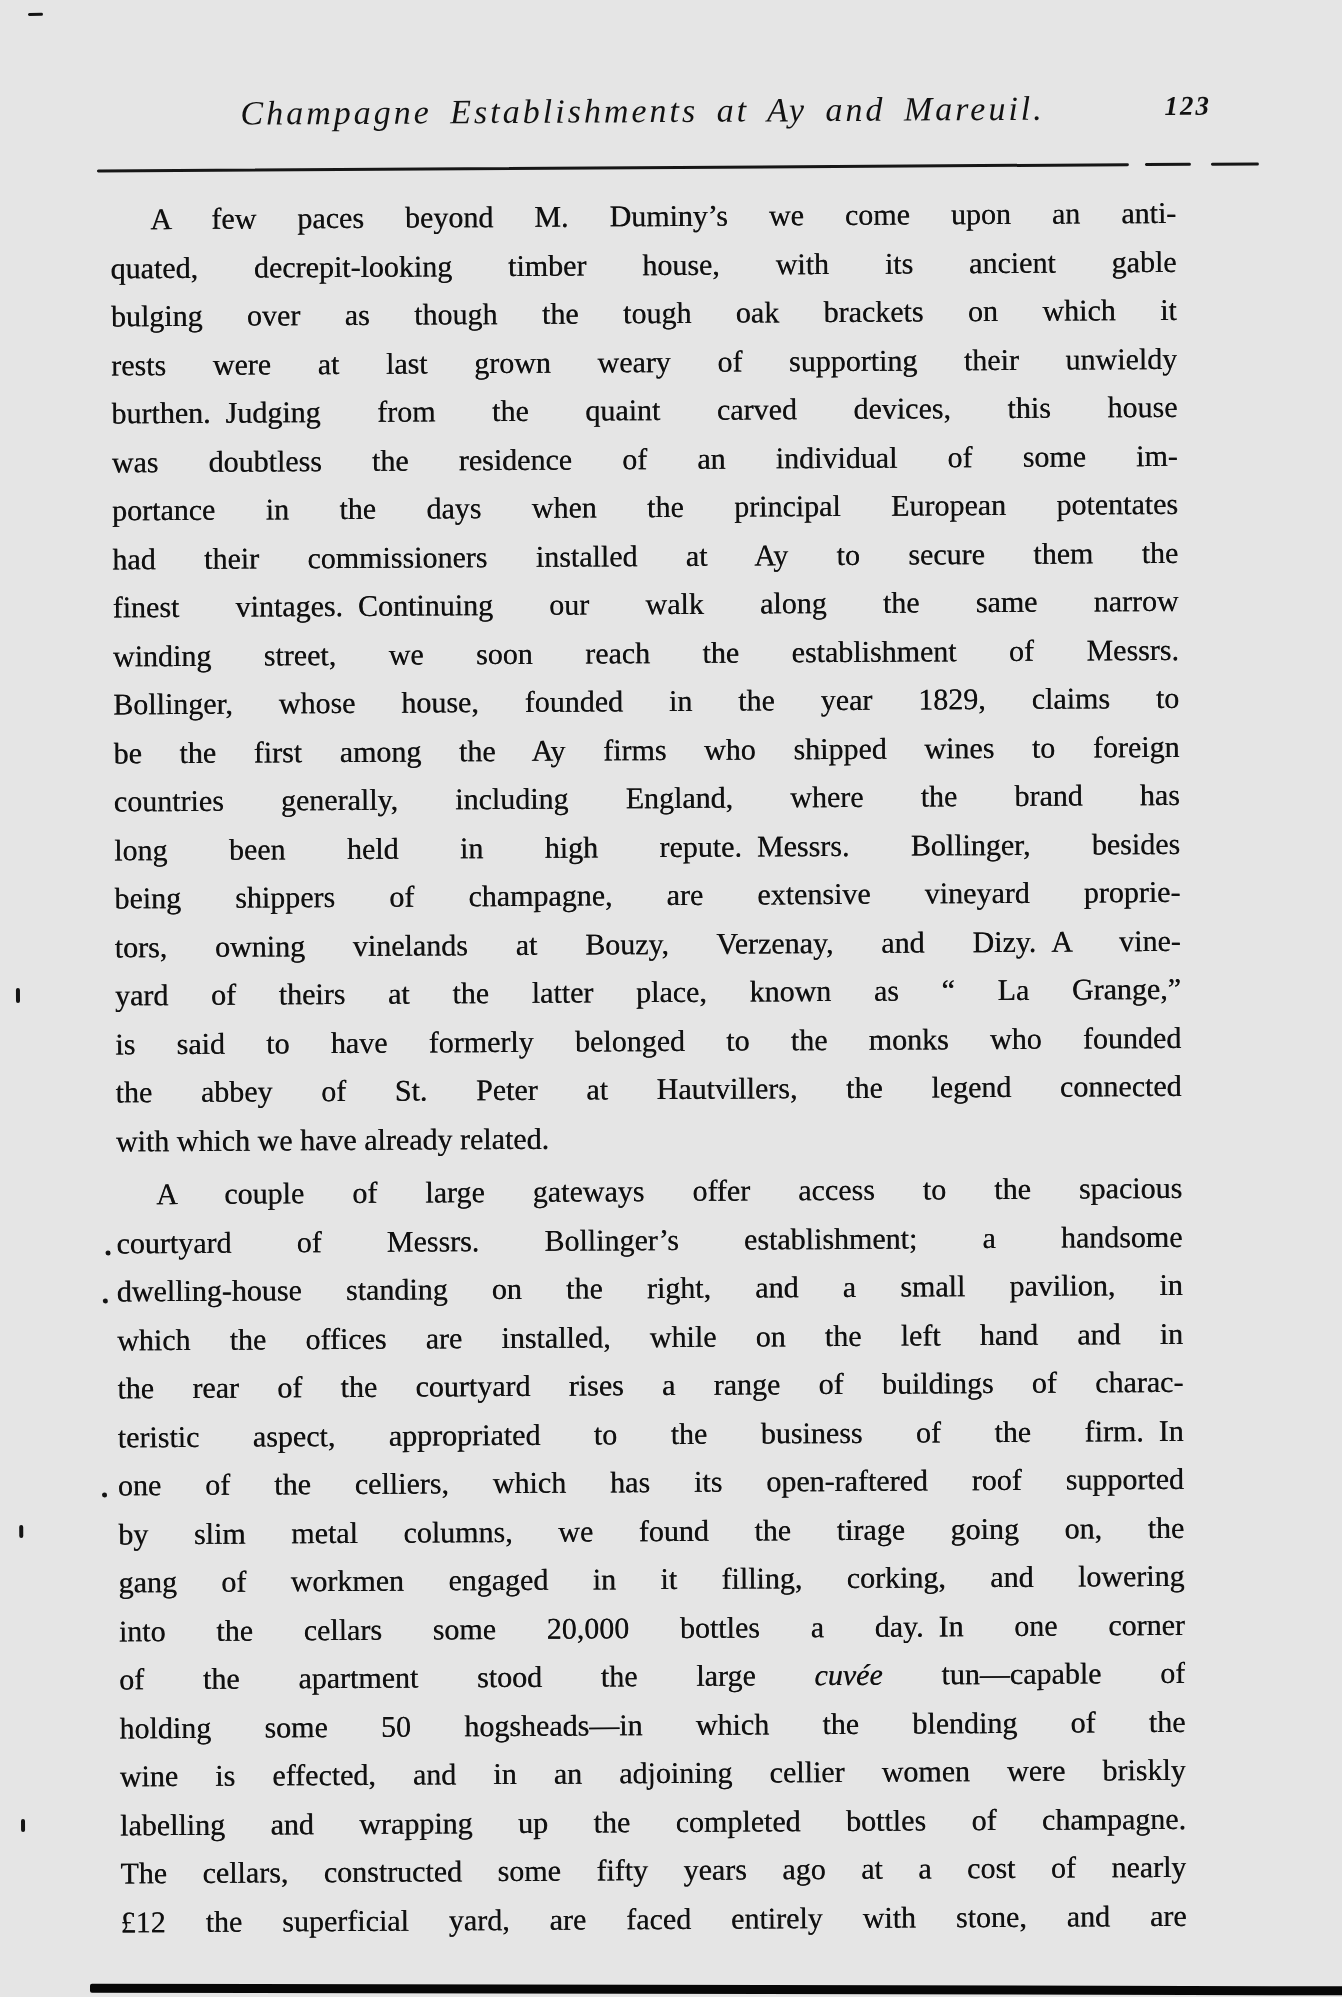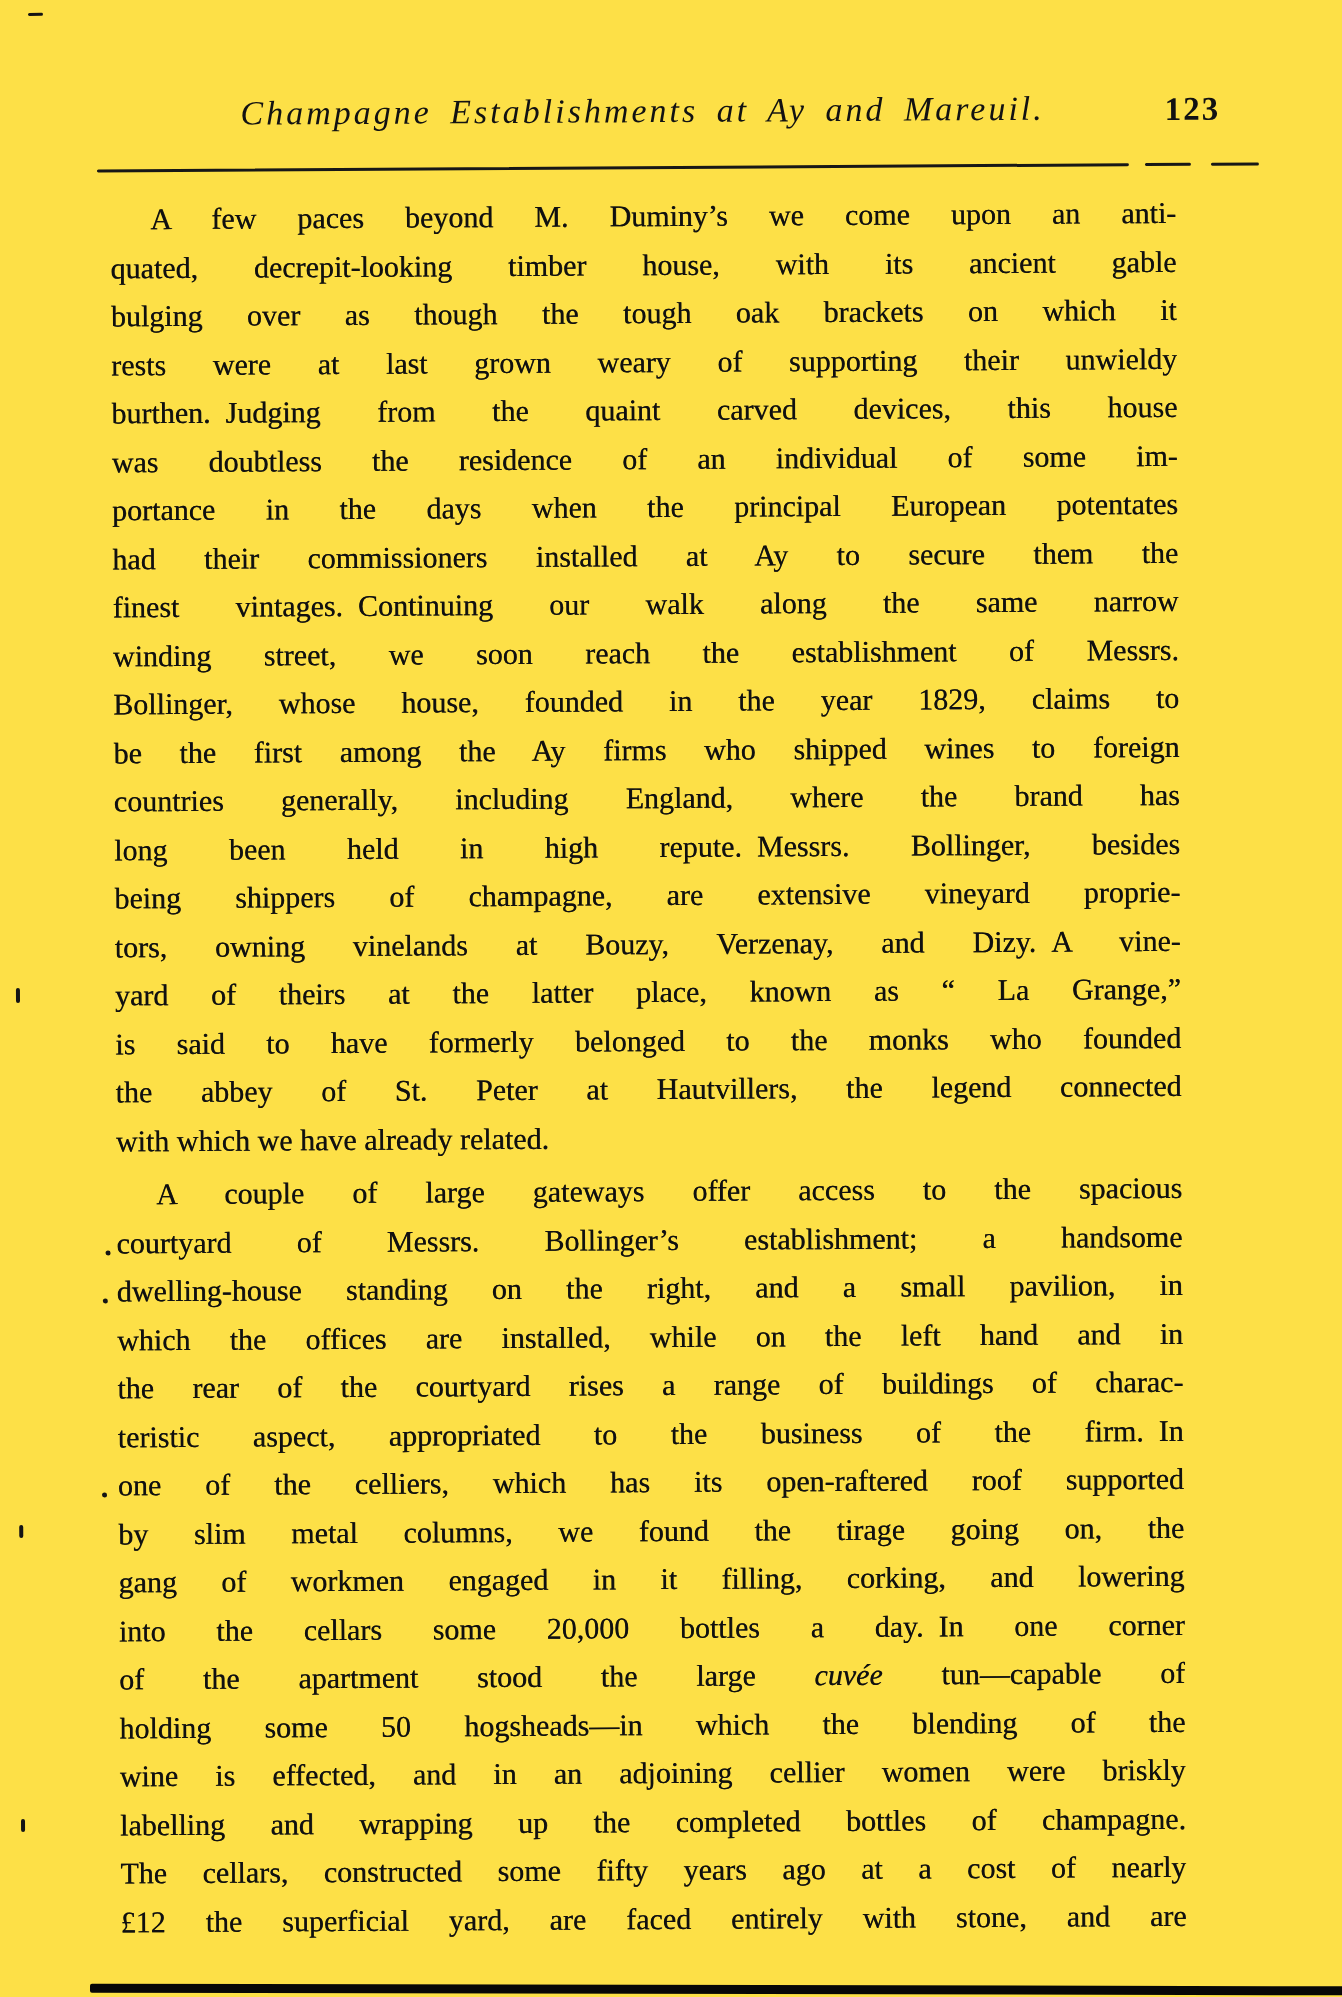--- a/index.html
+++ b/index.html
@@ -3,21 +3,21 @@
 <meta charset="utf-8">
 <style>
   * { margin: 0; padding: 0; box-sizing: border-box; }
   html, body { width: 1342px; height: 1997px; }
   body { background: #ffffff; }
 
   .page {
     position: relative;
     width: 1342px;
     height: 1997px;
-    background: #fde047;
+    background: #e5e5e5;
     overflow: hidden;
     font-family: "Liberation Serif", "DejaVu Serif", serif;
     color: #101010;
   }
 
   .scan {
     position: absolute;
     inset: 0;
     transform: rotate(-0.35deg);
     transform-origin: 50% 50%;
@@ -30,22 +30,23 @@
     text-align: center;
     font-style: italic;
     font-size: 34px;
     letter-spacing: 3px;
     word-spacing: 7px;
     white-space: nowrap;
     color: #121212;
   }
   .page-number {
     position: absolute; left: 1170px; top: 2px;
-    font-size: 33px; font-weight: bold; letter-spacing: 2px;
+    font-size: 27px; font-weight: bold; letter-spacing: 2px;
     color: #121212;
+    font-style: italic;
   }
 
   
   .header-rule { position: absolute; top: 166px; left: 0; width: 100%; height: 5px; }
   .header-rule .seg { position: absolute; top: 0; height: 3px; background: #171717; border-radius: 2px; }
   .header-rule .seg1 { left: 102px;  width: 1032px; }
   .header-rule .seg2 { left: 1150px; width: 46px; }
   .header-rule .seg3 { left: 1216px; width: 48px; }
 
   

